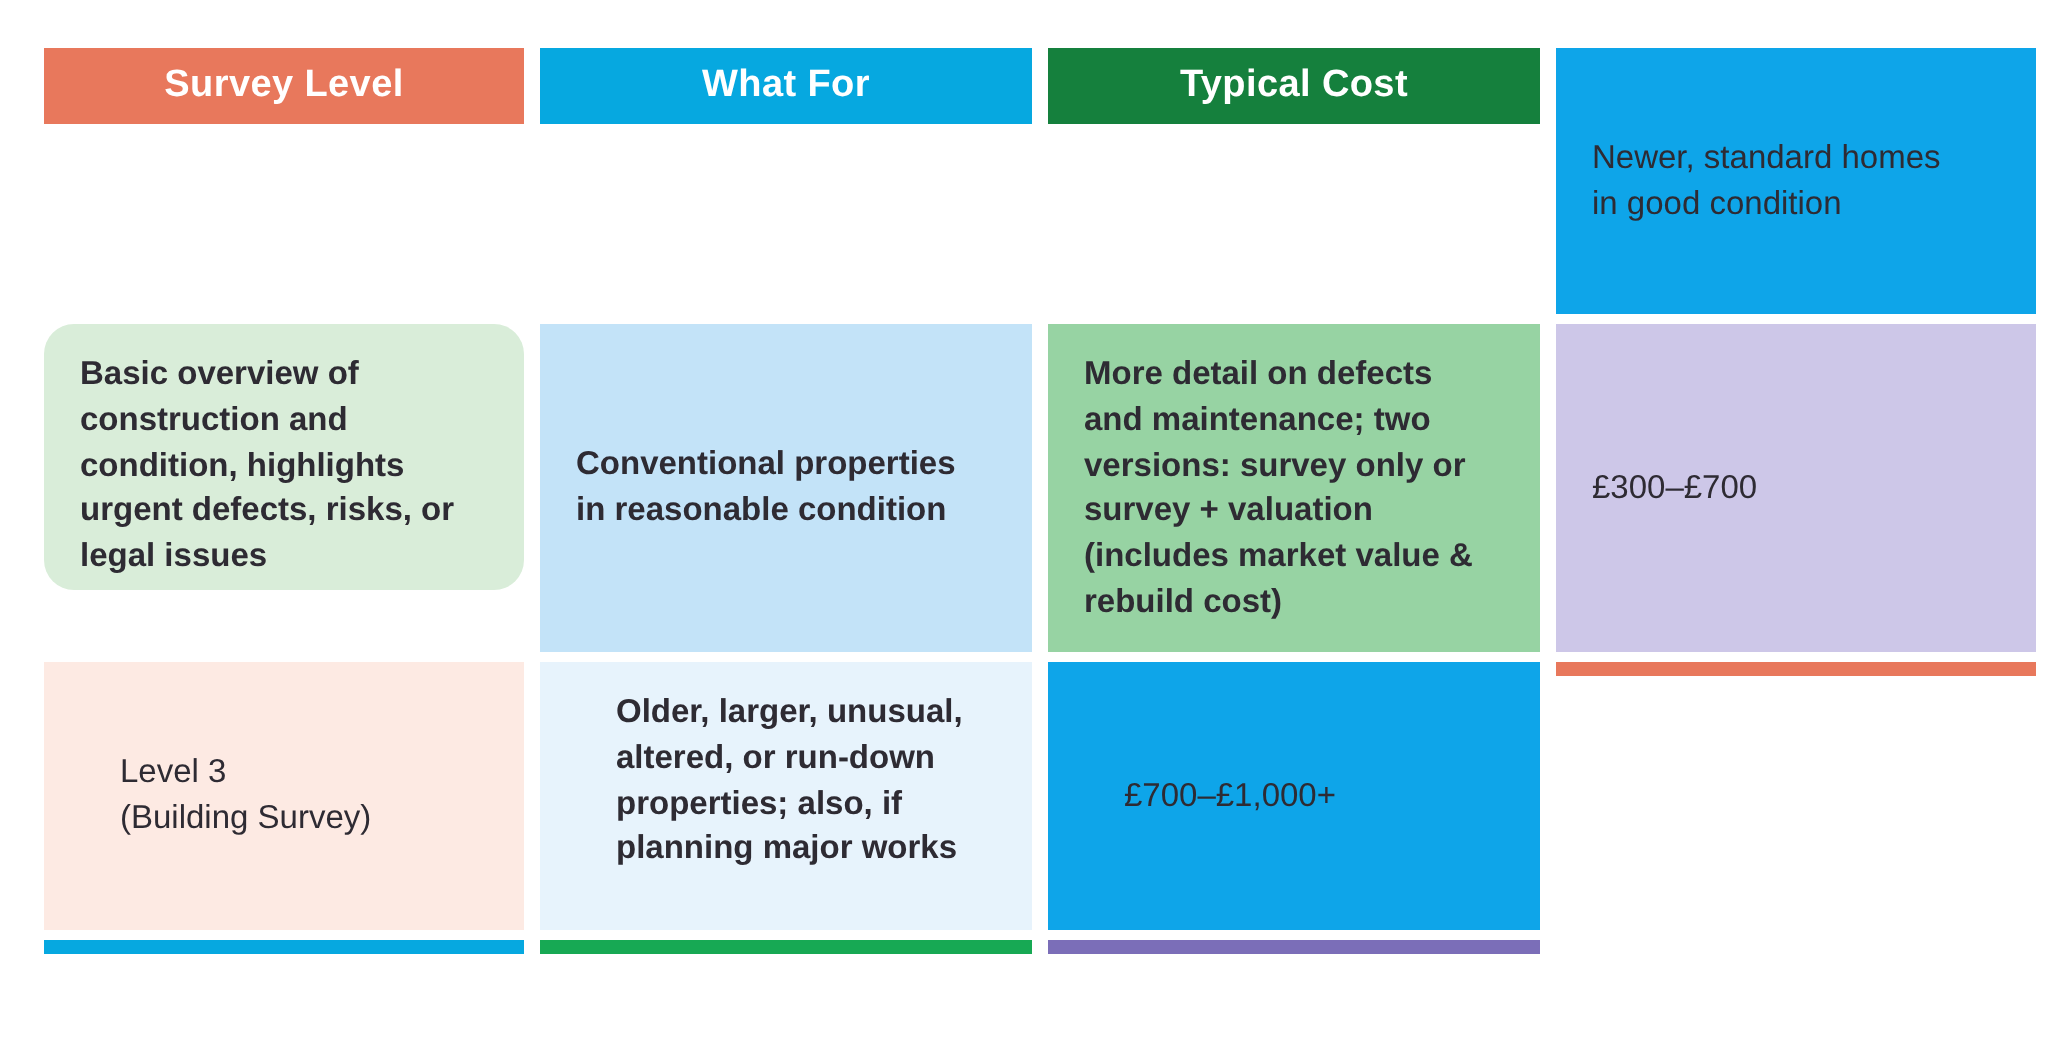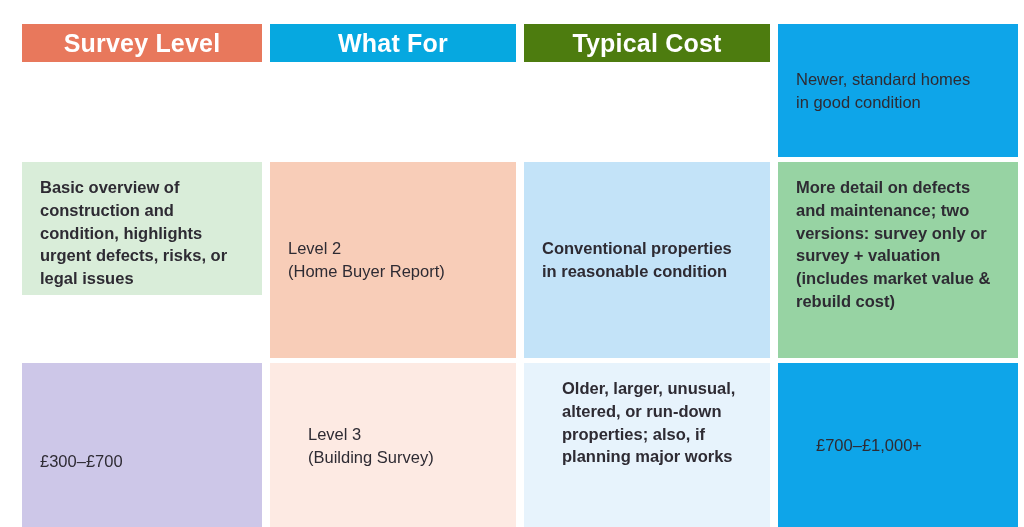--- a/index.html
+++ b/index.html
@@ -24,39 +24,39 @@
     column-gap: 8px;
     row-gap: 5px;
   }
 
   .hcell {
     height: 38px;
     display: flex;
     align-items: center;
     justify-content: center;
     color: #ffffff;
-    font-size: 25px;
+    font-size: 19px;
     font-weight: bold;
     letter-spacing: 0.2px;
   }
 
   .cell {
     padding: 14px 18px;
     font-size: 16.5px;
     line-height: 1.38;
     color: #2e2b33;
     display: flex;
     align-items: center;
     box-sizing: border-box;
     white-space: pre-line;
   }
 
   .r1 { height: 133px; }
-  .r2 { height: 196px; }
-  .r3 { height: 165px; padding-left: 38px; }
+  .r2 { height: 164px; }
+  .r3 { height: 134px; padding-left: 38px; }
 
   .bar {
     height: 7px;
   }
 
   
   .c1-head { background: #e8785c; }
   .c1-r1 { background: #fdeae3; }
   .c1-r2 { background: #f8cdb8; }
   .c1-r3 { background: #fdeae3; }
@@ -64,27 +64,27 @@
 
   
   .c2-head { background: #06a8e0; }
   .c2-r1 { background: #0ea5e9; }
   .c2-r2 { background: #c3e3f8; }
   .c2-r3 { background: #e7f3fc; }
   .c2-bar { background: #06a8e0; }
 
   
   .c3-head { background: #17a954; }
-  .c3-r1 { background: #d9edd9; }
+  .c3-r1 { background: #d9edd9; border-radius: 15px; }
   .c3-r2 { background: #97d3a3; }
   .c3-r3 { background: #d9edd9; }
   .c3-bar { background: #17a954; }
 
   
-  .c4-head { background: #4d7c0f; }
+  .c4-head { background: #15803d; }
   .c4-r1 { background: #e0dcef; }
   .c4-r2 { background: #cdc7e8; }
   .c4-r3 { background: #0ea5e9; }
   .c4-bar { background: #7b6eb8; }
 
   .bold-text { font-weight: bold; }
   .cell.top-align { align-items: flex-start; }
 </style>
 </head>
 <body>
@@ -96,22 +96,20 @@
   <div class="hcell c4-head">Typical Cost</div>
 
   <div class="cell r1 c2-r1">Newer, standard homes
 in good condition</div>
   <div class="cell r1 c3-r1 bold-text top-align">Basic overview of
 construction and
 condition, highlights
 urgent defects, risks, or
 legal issues</div>
 
-  <div class="cell r2 c1-r2">Level 2
-(Home Buyer Report)</div>
   <div class="cell r2 c2-r2 bold-text">Conventional properties
 in reasonable condition</div>
   <div class="cell r2 c3-r2 bold-text top-align">More detail on defects
 and maintenance; two
 versions: survey only or
 survey + valuation
 (includes market value &amp;
 rebuild cost)</div>
   <div class="cell r2 c4-r2">£300–£700</div>
 

